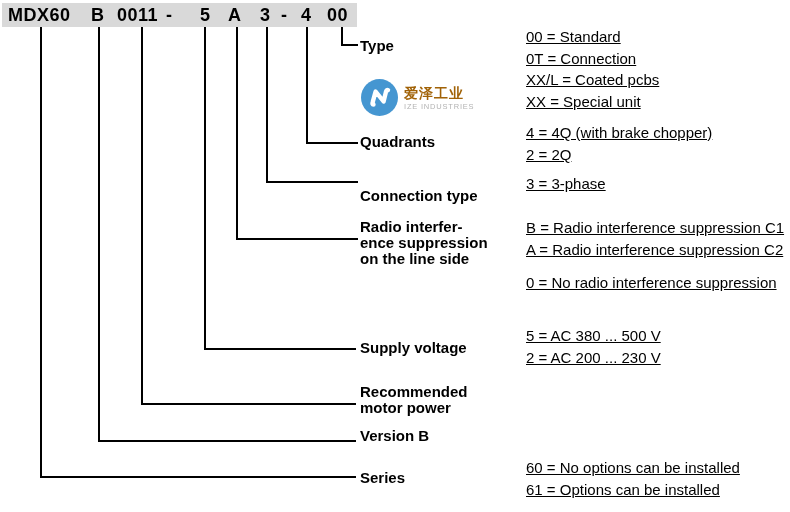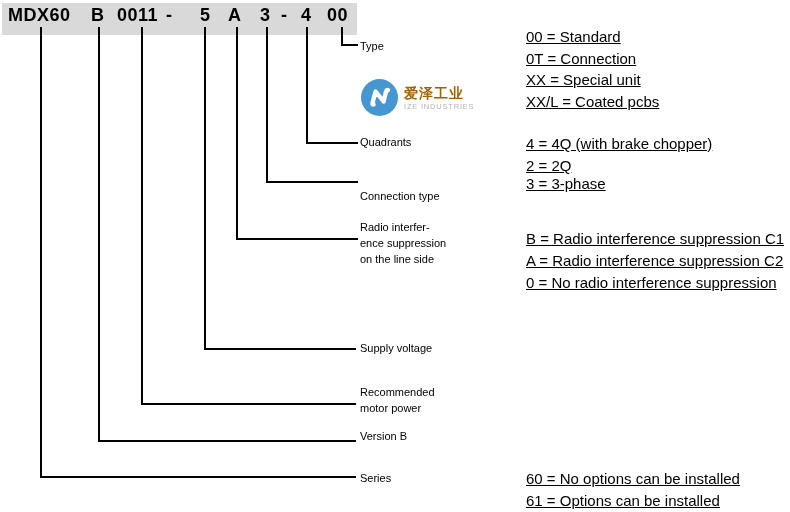--- a/index.html
+++ b/index.html
@@ -1,29 +1,29 @@
 <!DOCTYPE html>
 <html><head>
 <meta charset="utf-8">
 <style>
   html,body{margin:0;padding:0;background:#ffffff;}
   .stage{
     position:relative;width:790px;height:512px;background:#ffffff;
     font-family:"Liberation Sans","DejaVu Sans",sans-serif;color:#000;overflow:hidden;
   }
-  .code-bar{position:absolute;left:2px;top:3px;width:355px;height:32px;background:#d9d9d9;text-align:center;}
+  .code-bar{position:absolute;left:2px;top:3px;width:355px;height:24px;background:#d9d9d9;text-align:center;}
   .seg{
     position:absolute;top:0;height:24px;line-height:25px;
     font-weight:bold;font-size:18px;letter-spacing:.5px;white-space:pre;
   }
   .vl{position:absolute;width:2px;background:#000;}
   .hl{position:absolute;height:2px;background:#000;}
-  .lbl{position:absolute;left:360px;font-weight:normal;font-size:11px;line-height:16px;white-space:nowrap;}
+  .lbl{position:absolute;left:360px;font-weight:bold;font-size:15px;line-height:16px;white-space:nowrap;}
   .val{position:absolute;left:526px;font-size:15px;line-height:21.5px;white-space:nowrap;text-decoration:underline;}
-  .val.lh22{line-height:22px;margin-top:11px;}
+  .val.lh22{line-height:22px;}
   .logo{position:absolute;left:361px;top:79px;display:flex;align-items:center;}
   .logo-txt{margin-left:6px;display:flex;flex-direction:column;justify-content:center;}
   .logo-cn{font-size:14px;font-weight:bold;color:#a16207;letter-spacing:1px;line-height:17px;white-space:nowrap;}
   .logo-en{font-size:7.5px;color:#b3b3b3;letter-spacing:.8px;line-height:9px;white-space:nowrap;}
 </style>
 </head>
 <body>
 
 <div class="stage">
 
@@ -81,41 +81,45 @@
   <div class="lbl" style="top:384px">
     <div>Recommended</div>
     <div>motor power</div>
   </div>
   <div class="lbl" style="top:428px">Version B</div>
   <div class="lbl" style="top:470px">Series</div>
 
   <div class="val" style="top:26px">
     <div>00 = Standard</div>
     <div>0T = Connection</div>
+    <div>XX/L = Coated pcbs</div>
     <div>XX = Special unit</div>
-    <div>XX/L = Coated pcbs</div>
   </div>
 
   <div class="val lh22" style="top:122px">
     <div>4 = 4Q (with brake chopper)</div>
     <div>2 = 2Q</div>
   </div>
 
   <div class="val" style="top:173px">
     <div>3 = 3-phase</div>
   </div>
 
   <div class="val lh22" style="top:217px">
     <div>B = Radio interference suppression C1</div>
     <div>A = Radio interference suppression C2</div>
   </div>
   <div class="val" style="top:272px">
     <div>0 = No radio interference suppression</div>
   </div>
 
+  <div class="val lh22" style="top:325px">
+    <div>5 = AC 380 ... 500 V</div>
+    <div>2 = AC 200 ... 230 V</div>
+  </div>
 
 
   <div class="val lh22" style="top:457px">
     <div>60 = No options can be installed</div>
     <div>61 = Options can be installed</div>
   </div>
 
 </div>
 
 </body></html>

